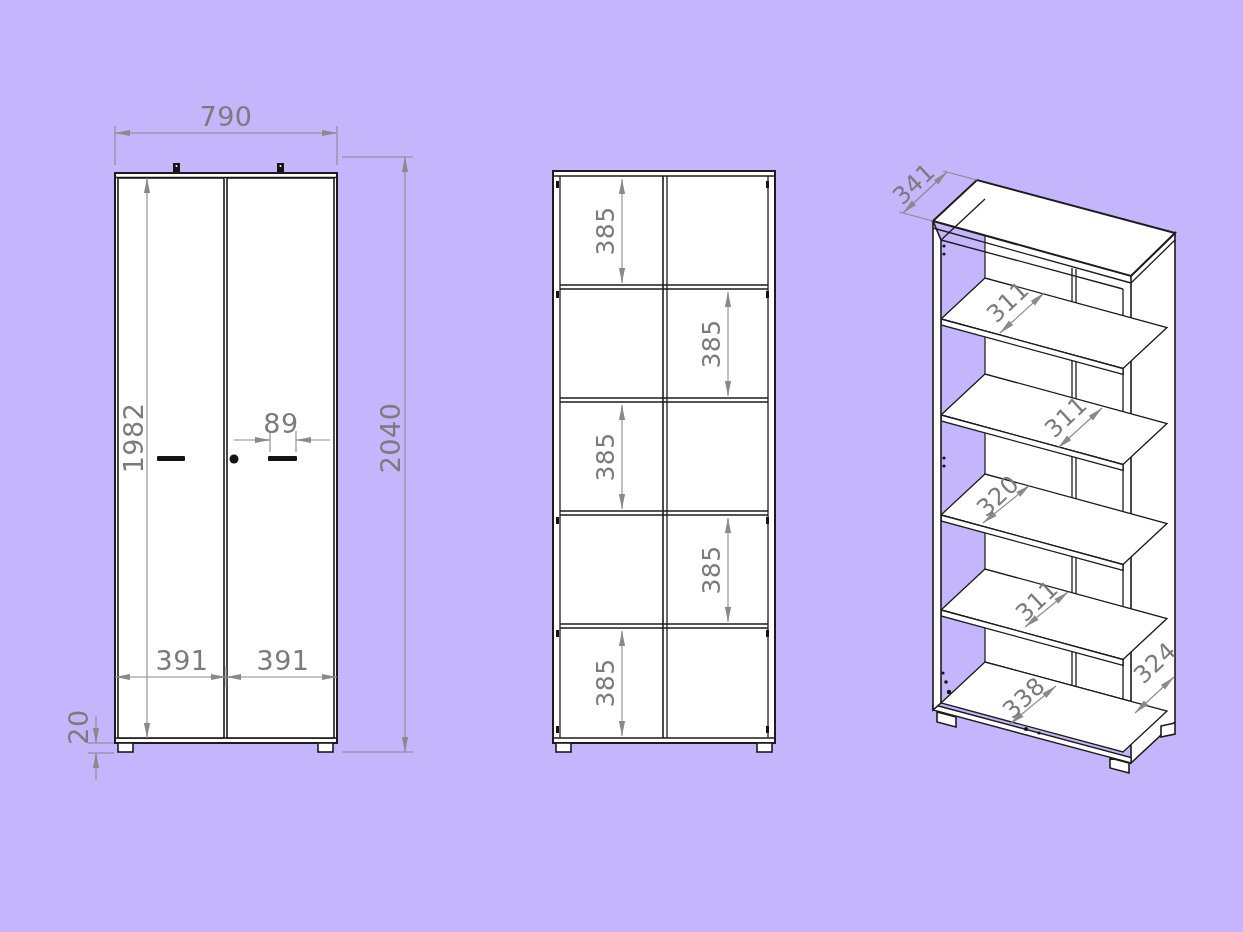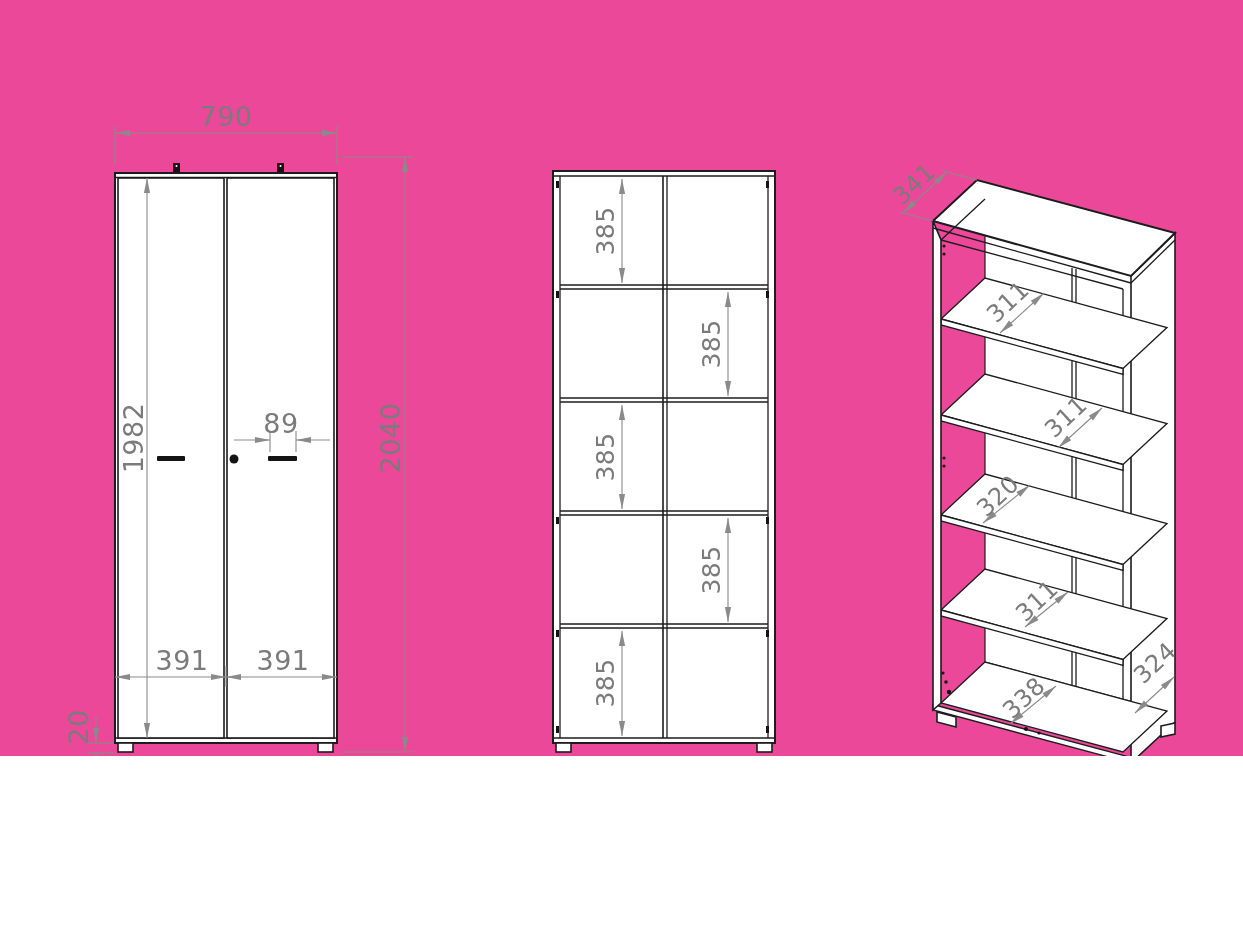--- a/index.html
+++ b/index.html
@@ -1,16 +1,16 @@
 <!DOCTYPE html>
 <html><head>
 <meta charset="utf-8">
 <style>
   html,body{margin:0;padding:0;background:#ffffff;}
-  .stage{position:relative;width:1243px;height:756px;background:#ec4899;overflow:hidden;}
+  .stage{position:relative;width:1243px;height:932px;background:#c4b5fd;overflow:hidden;}
   svg{display:block;}
   .ln{stroke:#1c1c1c;fill:none;stroke-linecap:butt;}
   .w20{stroke-width:2;}
   .w16{stroke-width:1.6;}
   .w13{stroke-width:1.3;}
   .fw{fill:#ffffff;stroke:#1c1c1c;}
   .blk{fill:#141414;stroke:none;}
   .dl{stroke:#8a8a8a;stroke-width:1.1;fill:none;}
   .dt{fill:#7b7b7b;font-family:"DejaVu Sans",sans-serif;letter-spacing:0.5px;
       text-anchor:middle;dominant-baseline:central;}

